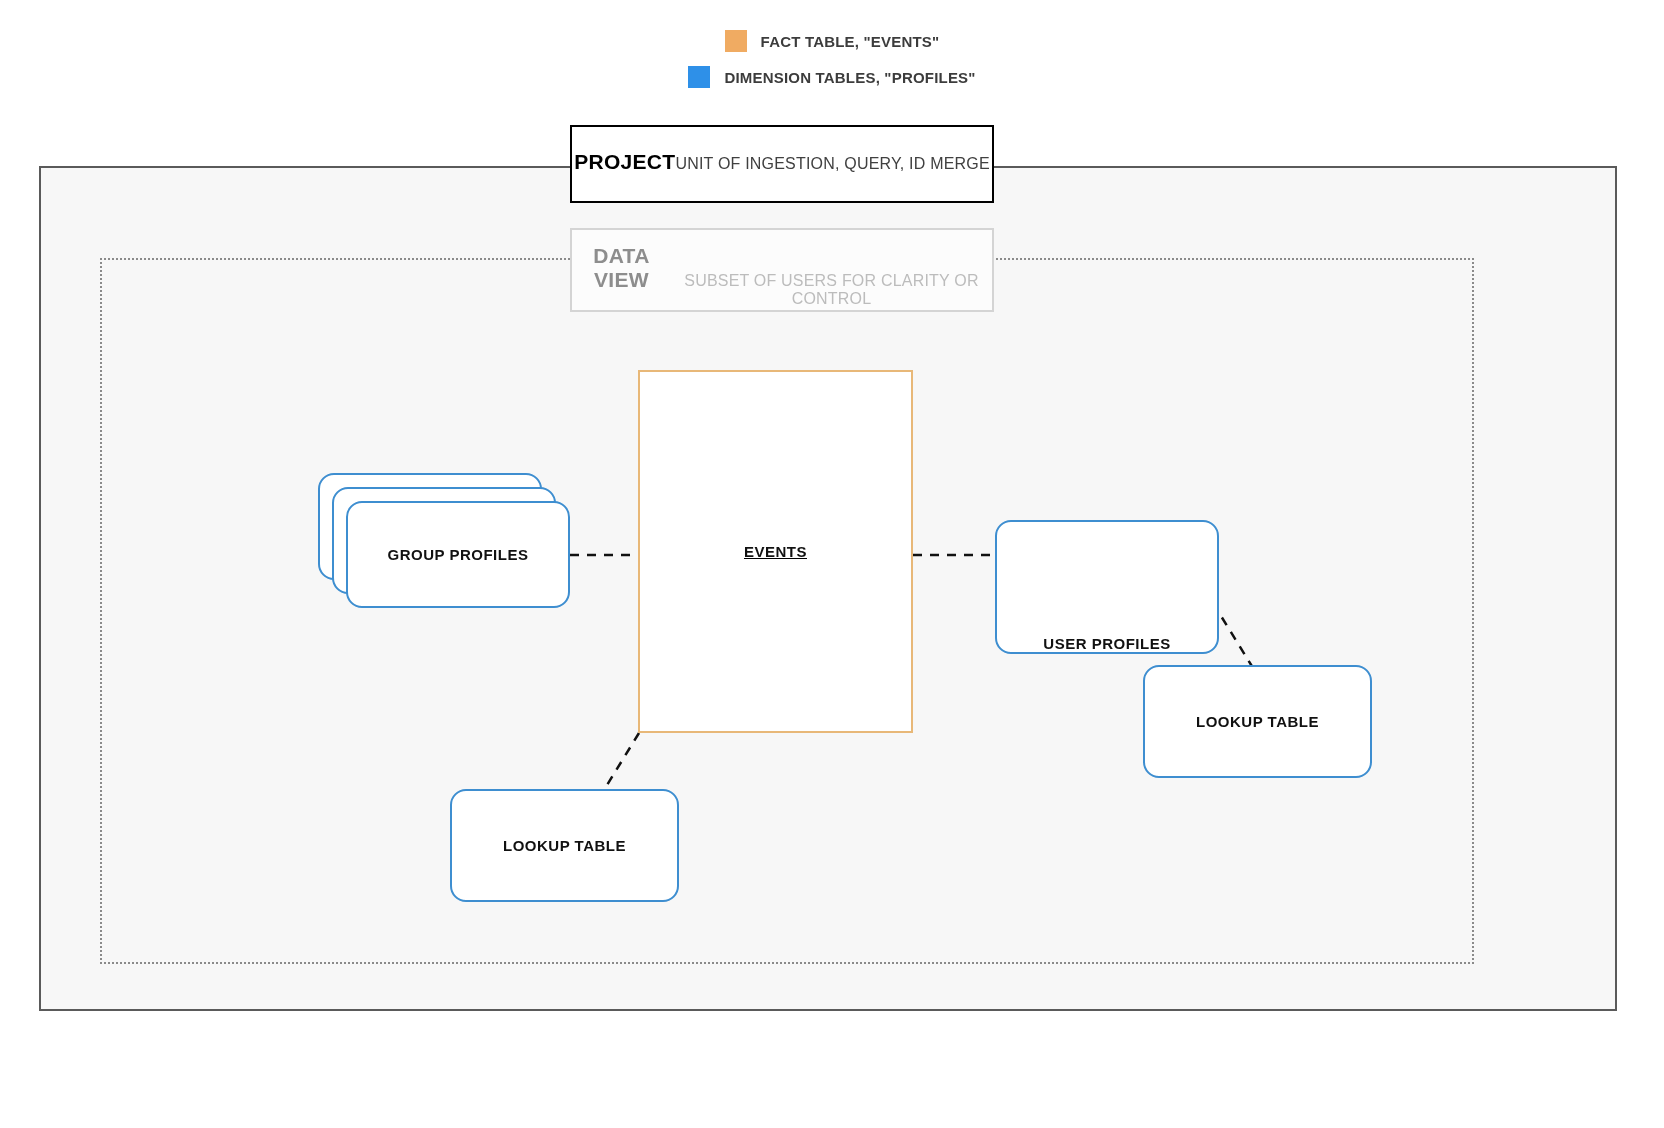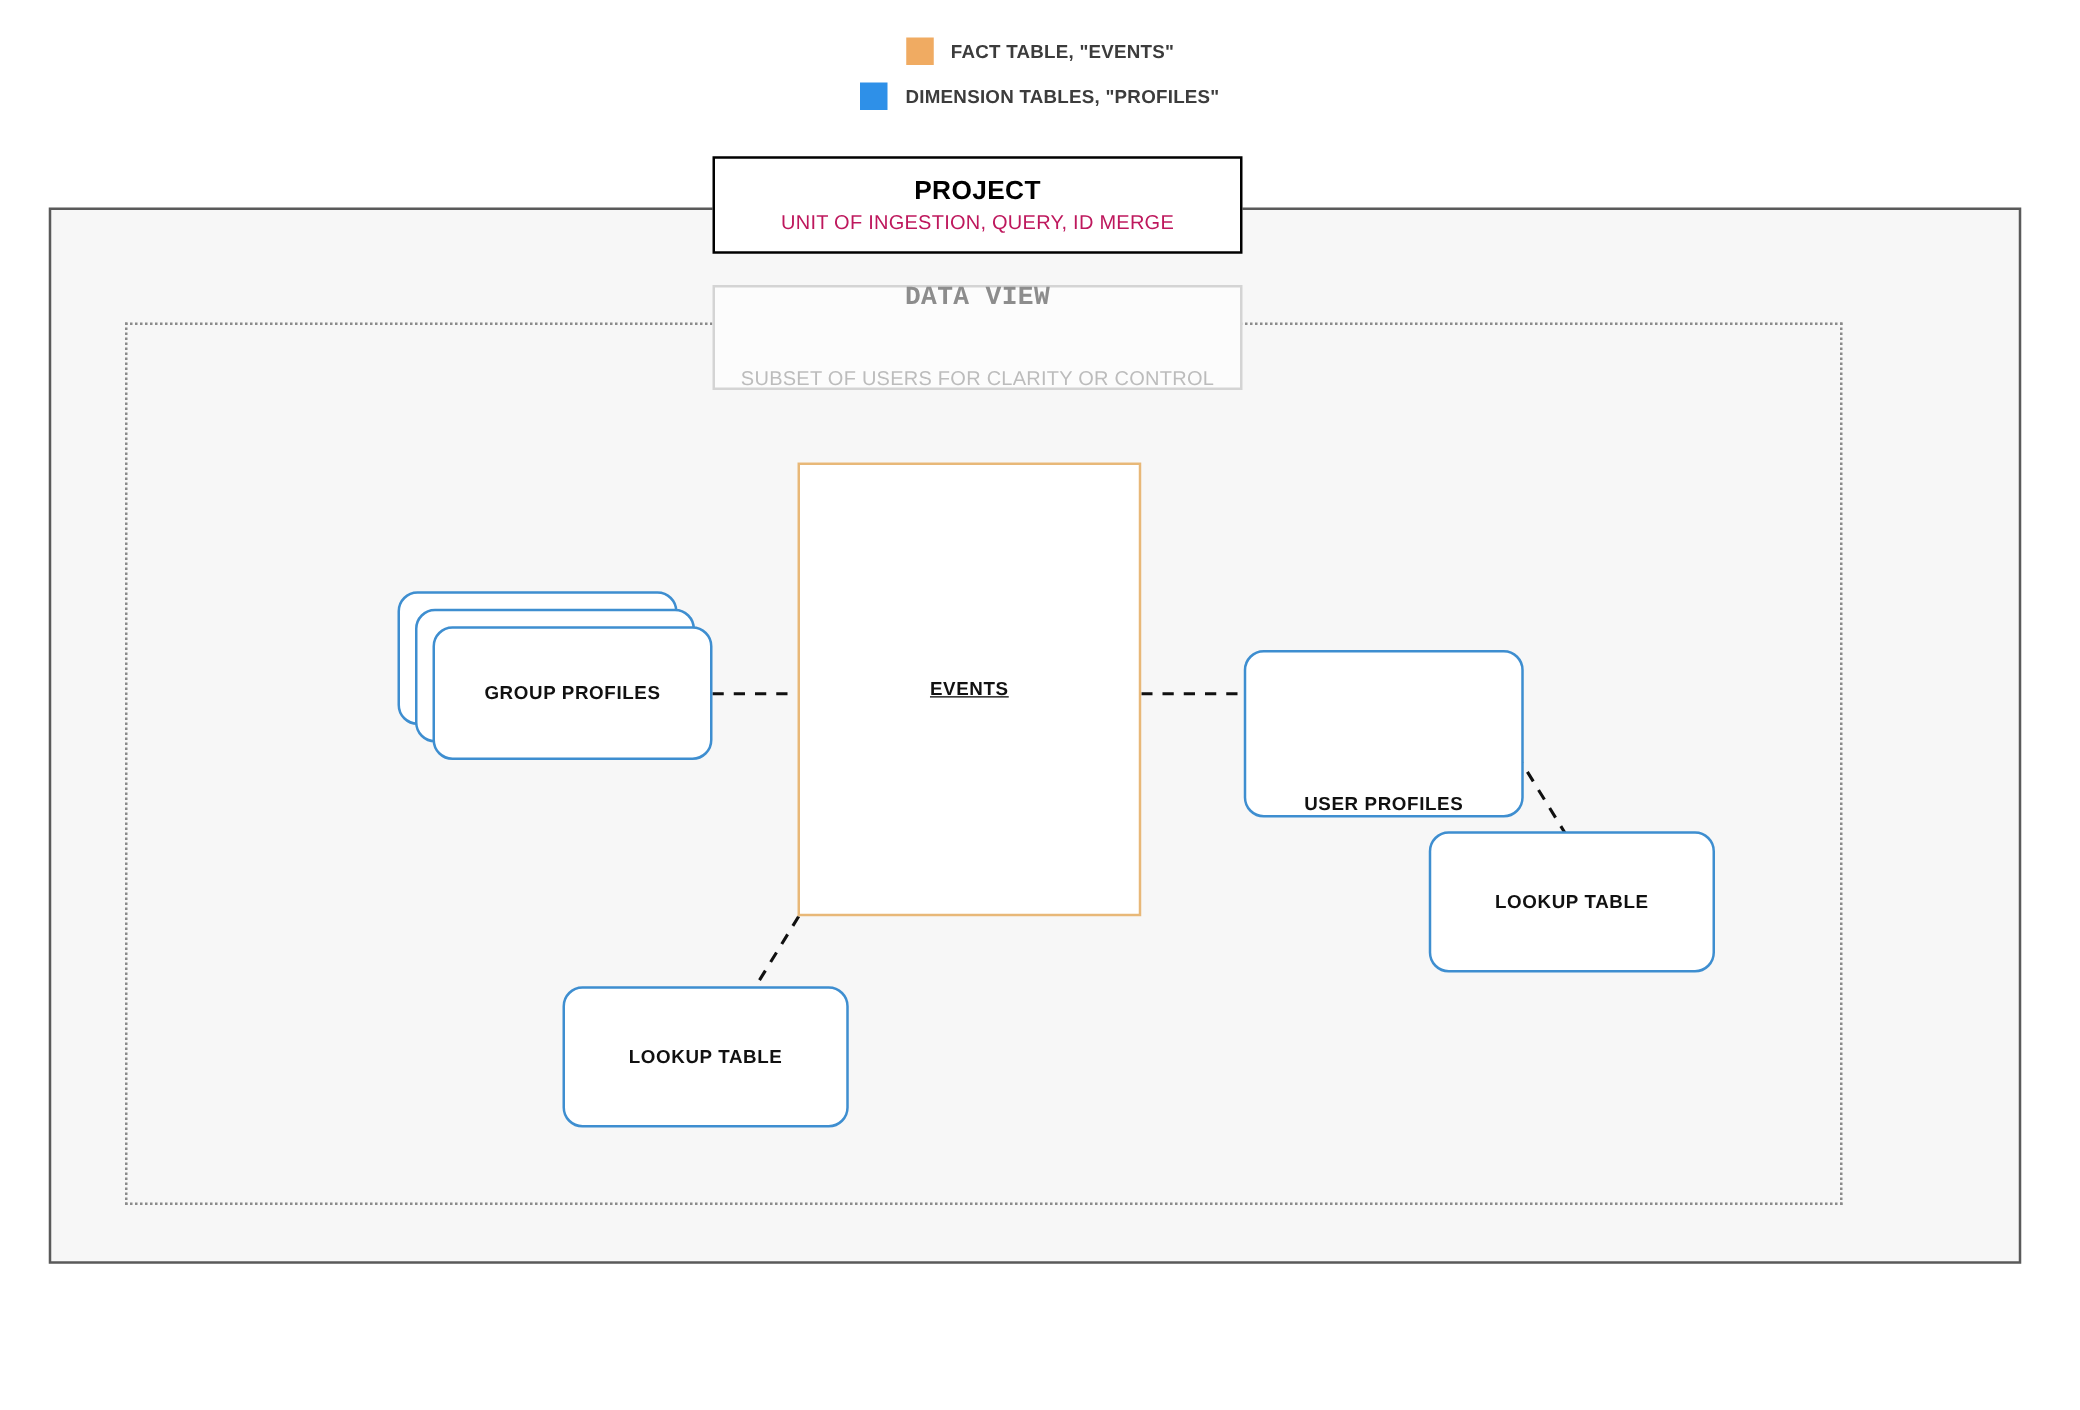--- a/index.html
+++ b/index.html
@@ -69,59 +69,58 @@
     border: 2px dotted #8a8a8a;
     background: transparent;
   }
 
   
   .header-box {
     position: absolute;
     background: #ffffff;
     text-align: center;
     display: flex;
-    flex-direction: column;
+    flex-direction: row;
     align-items: center;
     justify-content: center;
   }
   #project-header {
     left: 570px;
     top: 125px;
     width: 424px;
     height: 78px;
     border: 2px solid #000000;
   }
   #project-header .hdr-title {
     font-size: 21px;
     font-weight: bold;
     color: #000000;
     letter-spacing: 0.3px;
     margin-bottom: 5px;
   }
   #project-header .hdr-sub {
     font-size: 16px;
-    color: #be185d;
+    color: #404040;
     letter-spacing: 0.2px;
   }
 
   #dataview-header {
     left: 570px;
     top: 228px;
     width: 424px;
     height: 84px;
     border: 2px solid #d4d4d4;
     background: #fcfcfc;
   }
   #dataview-header .hdr-title {
     font-size: 21px;
     font-weight: bold;
     color: #8d8d8d;
     letter-spacing: 0.3px;
     margin-bottom: 5px;
-    font-family: Liberation Mono, monospace;
   }
   #dataview-header .hdr-sub {
     font-size: 16px;
     color: #bcbcbc;
     letter-spacing: 0.2px;
     margin-top: 40px;
   }
 
   
   .node-label {

